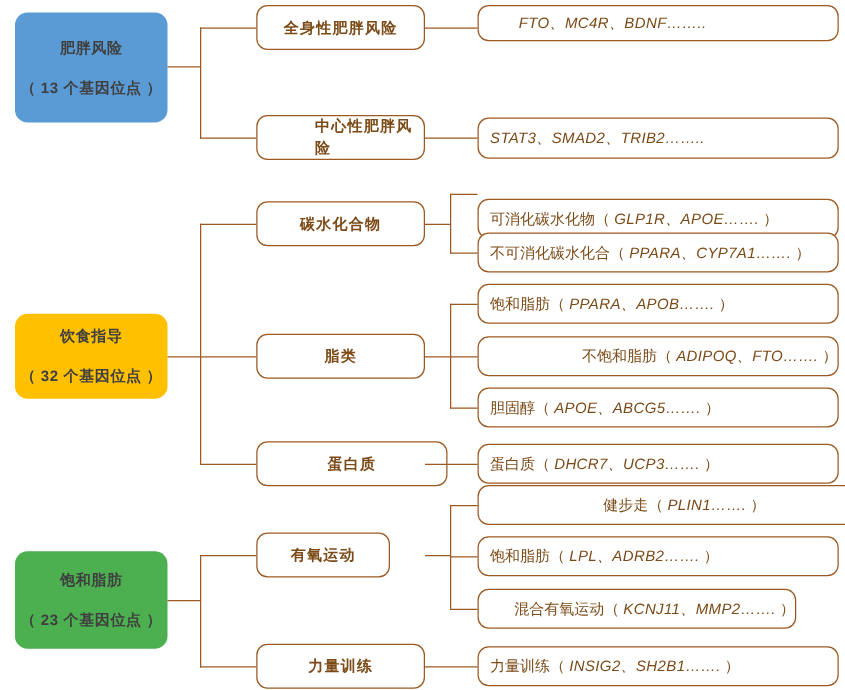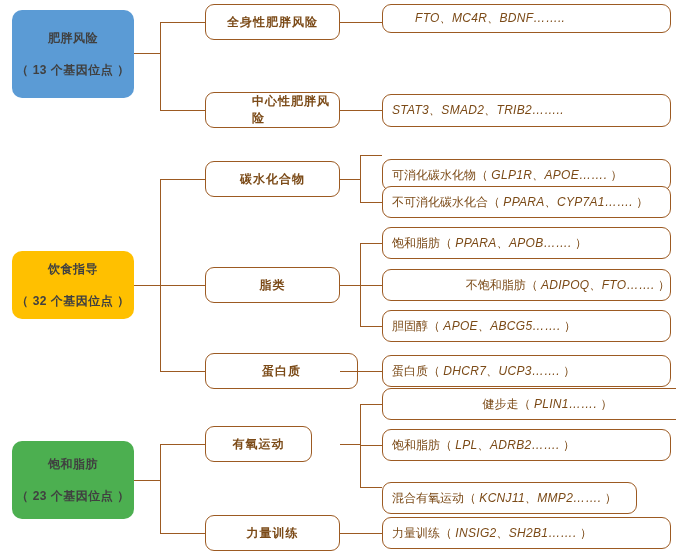--- a/index.html
+++ b/index.html
@@ -165,21 +165,21 @@
   <div class="ln lnh" style="left:360px;top:487px;width:22px;"></div>
 
   <div class="obox leaf" style="left:382px;top:388px;width:322px;height:32px;justify-content:center;">
     <span class="leaf-label"><span>健步走（ </span><span class="gene">PLIN1…….</span><span> ）</span></span>
   </div>
 
   <div class="obox leaf" style="left:382px;top:429px;width:289px;height:32px;">
     <span class="leaf-label"><span>饱和脂肪（ </span><span class="gene">LPL、ADRB2…….</span><span> ）</span></span>
   </div>
 
-  <div class="obox leaf" style="left:382px;top:482px;width:255px;height:32px;">
+  <div class="obox leaf" style="left:382px;top:471px;width:255px;height:32px;justify-content:flex-end;">
     <span class="leaf-label"><span>混合有氧运动（ </span><span class="gene">KCNJ11、MMP2…….</span><span> ）</span></span>
   </div>
 
   <div class="obox mid" style="left:205px;top:515px;width:135px;height:36px;">
     <span>力量训练</span>
   </div>
   <div class="ln lnh" style="left:340px;top:533px;width:42px;"></div>
   <div class="obox leaf" style="left:382px;top:517px;width:289px;height:32px;">
     <span class="leaf-label"><span>力量训练（ </span><span class="gene">INSIG2、SH2B1…….</span><span> ）</span></span>
   </div>

